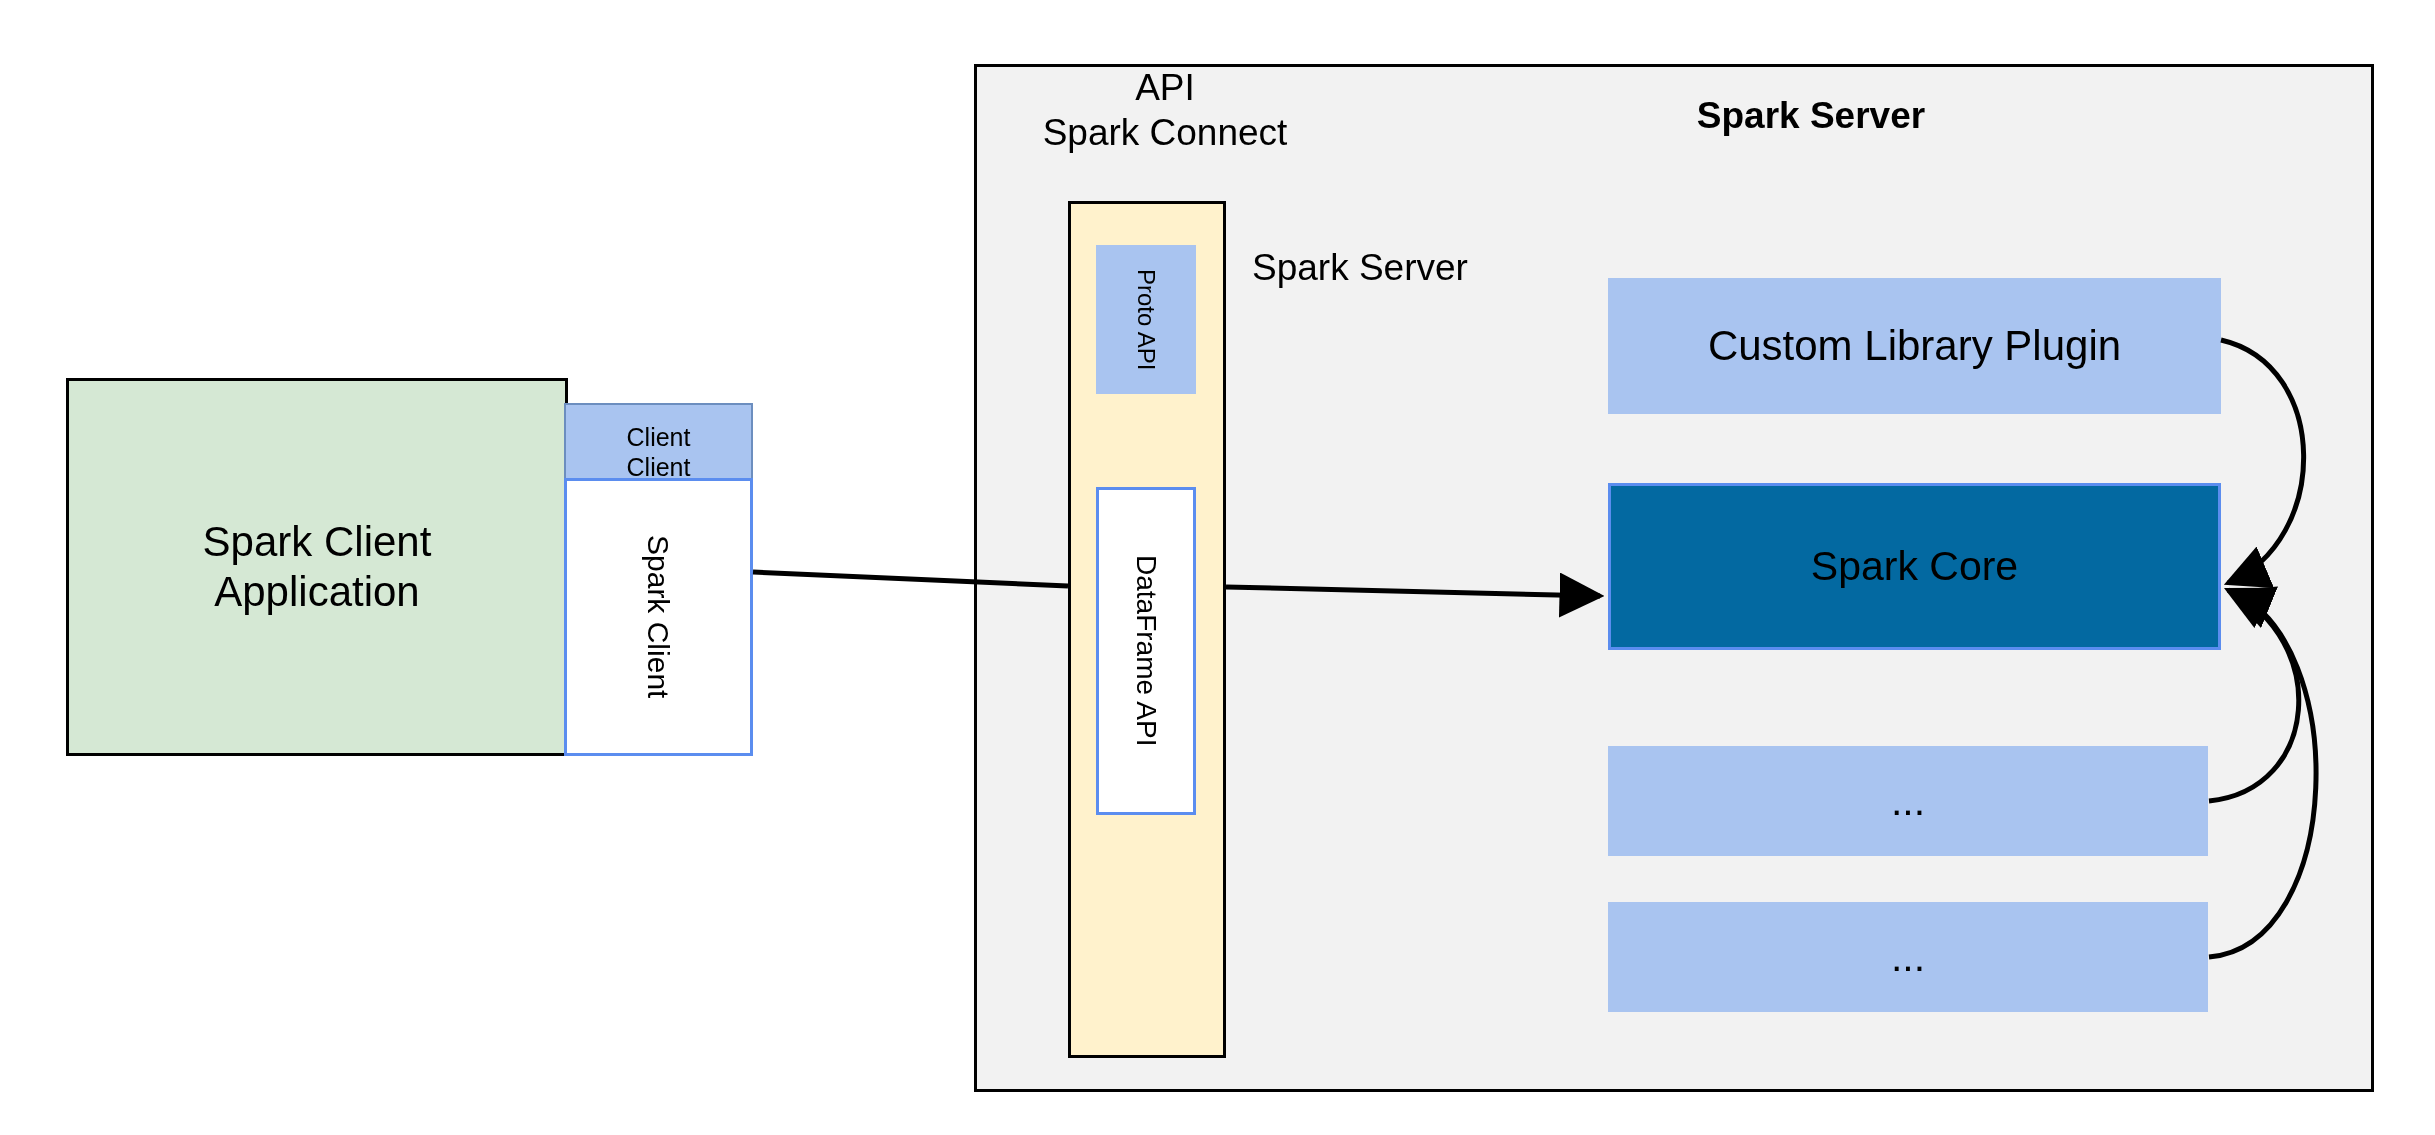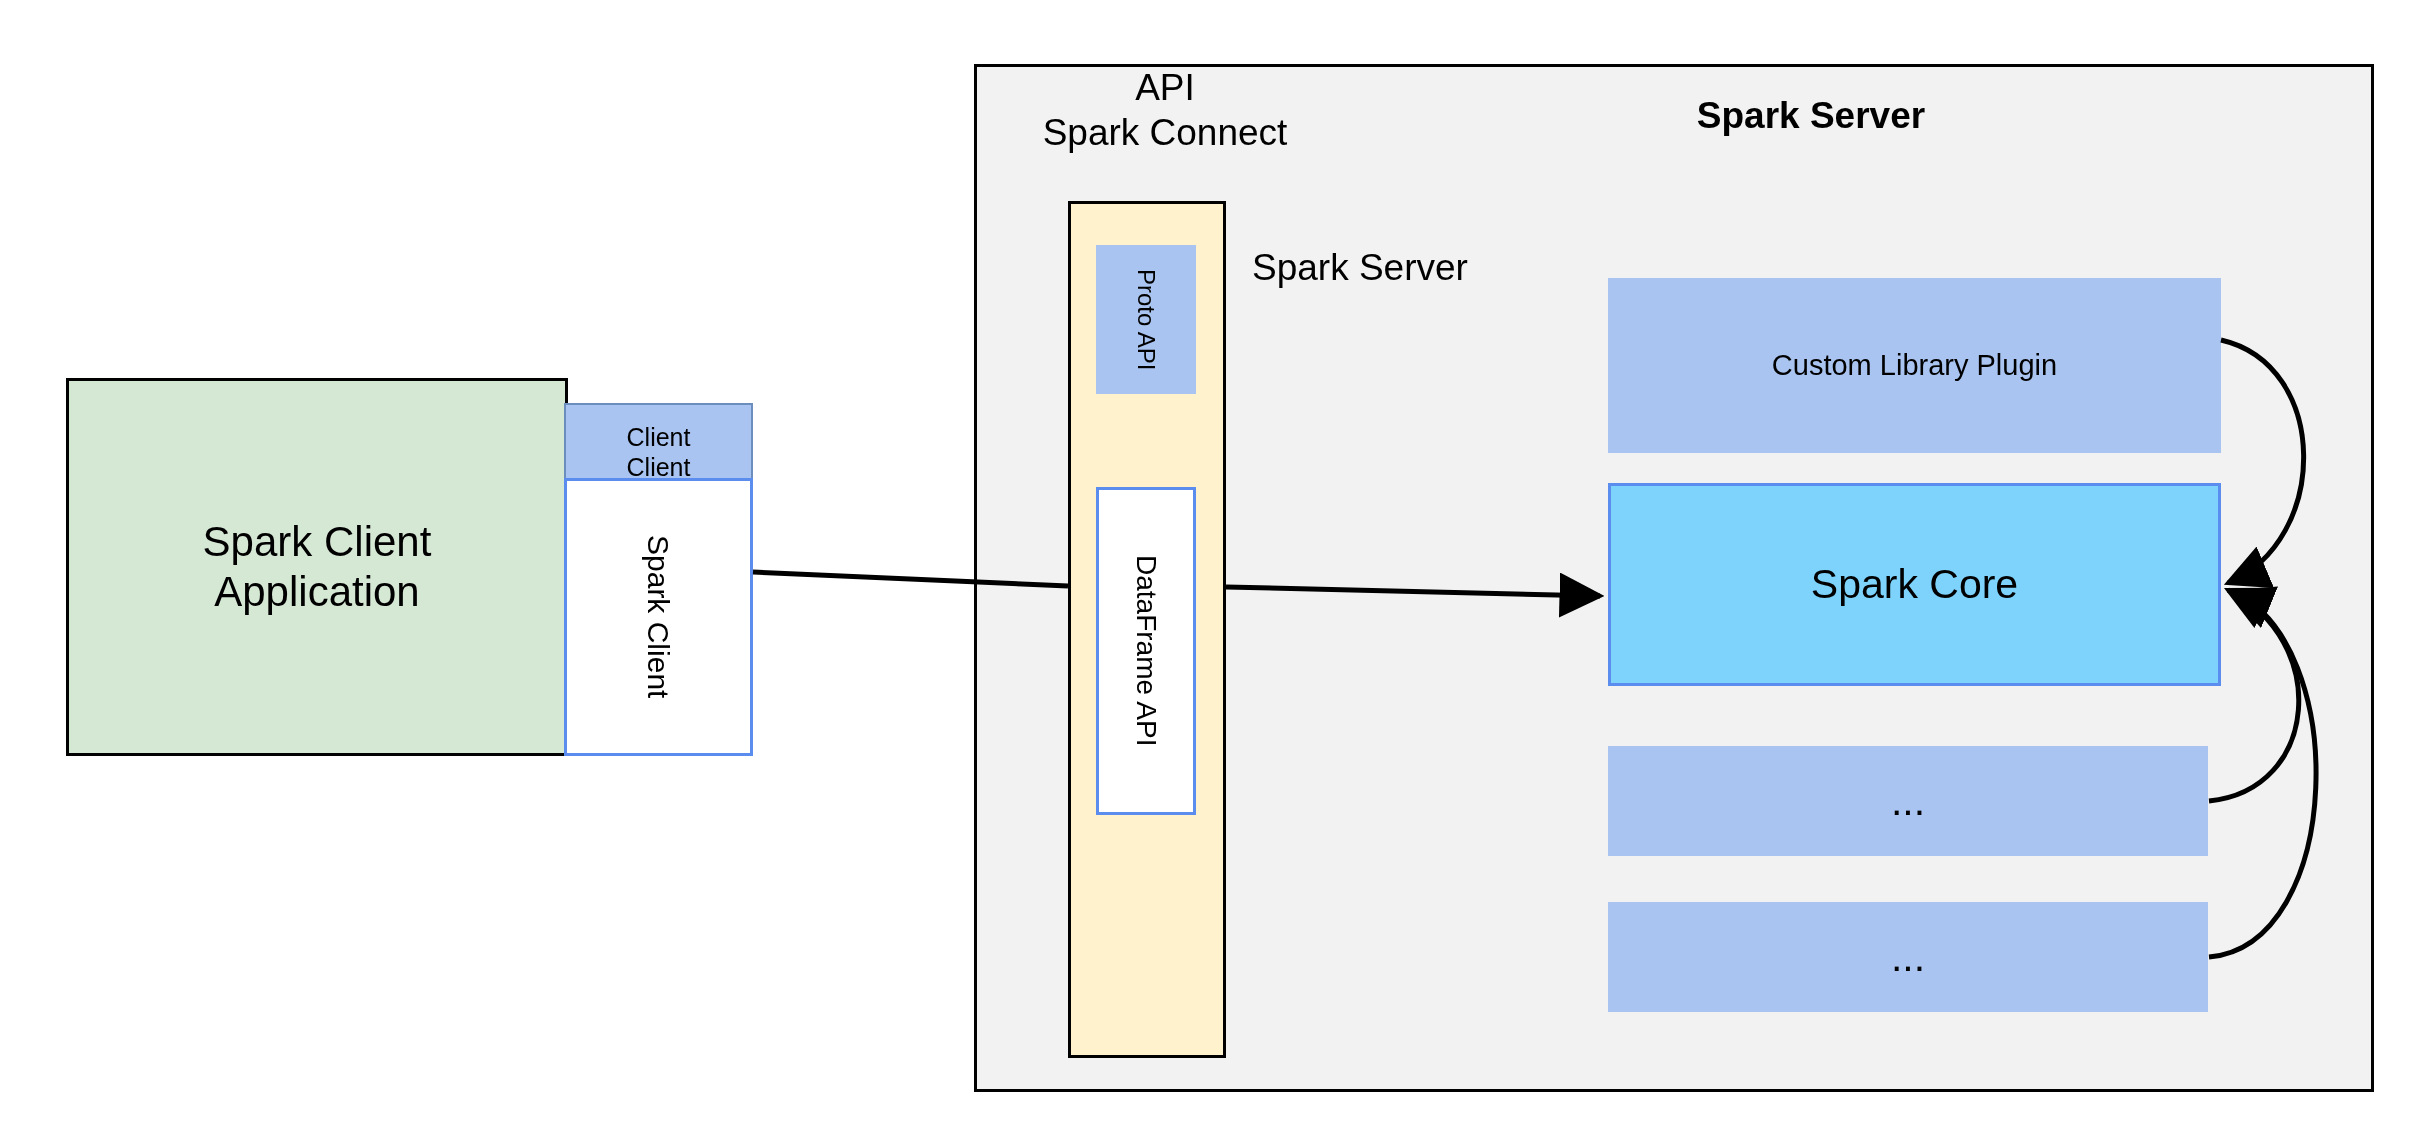--- a/index.html
+++ b/index.html
@@ -123,31 +123,31 @@
     height: 328px;
     background: #ffffff;
     border: 3px solid #5b8def;
     font-size: 28px;
   }
   
   #custom-plugin {
     left: 1608px;
     top: 278px;
     width: 613px;
-    height: 175px;
-    background: #a9c4f0;
-    border: none;
-    font-size: 29px;
+    height: 136px;
+    background: #a9c4f0;
+    border: none;
+    font-size: 42px;
   }
   #spark-core {
     left: 1608px;
     top: 483px;
     width: 613px;
-    height: 203px;
-    background: #7dd3fc;
+    height: 167px;
+    background: #0369a1;
     border: 3px solid #5b8def;
     font-size: 41px;
   }
   #dots-1 {
     left: 1608px;
     top: 746px;
     width: 600px;
     height: 110px;
     background: #a9c4f0;
     border: none;

